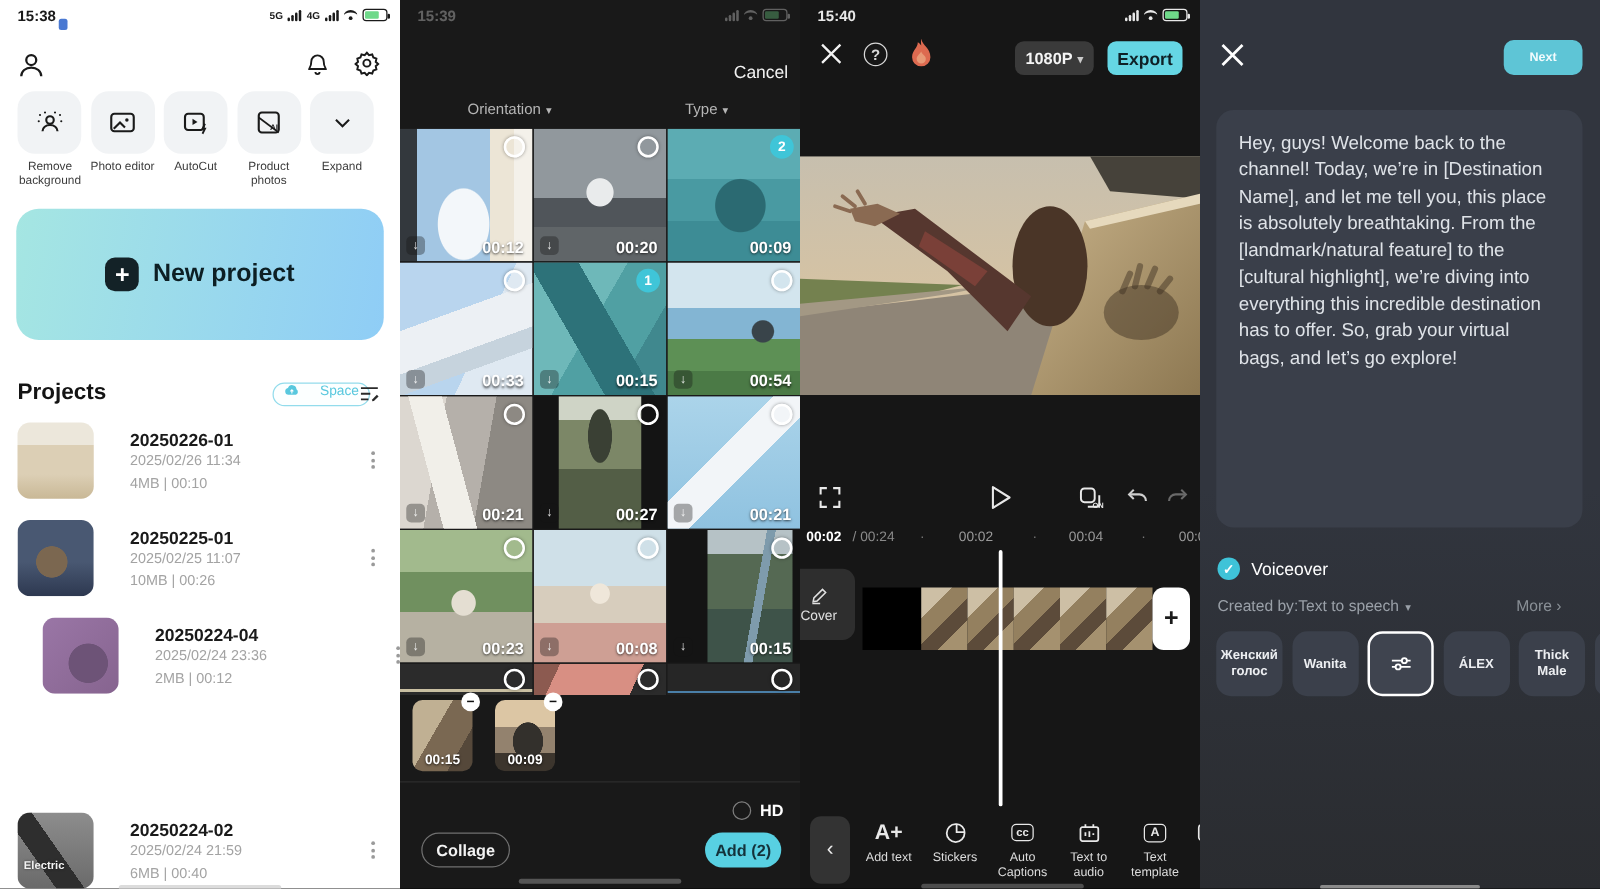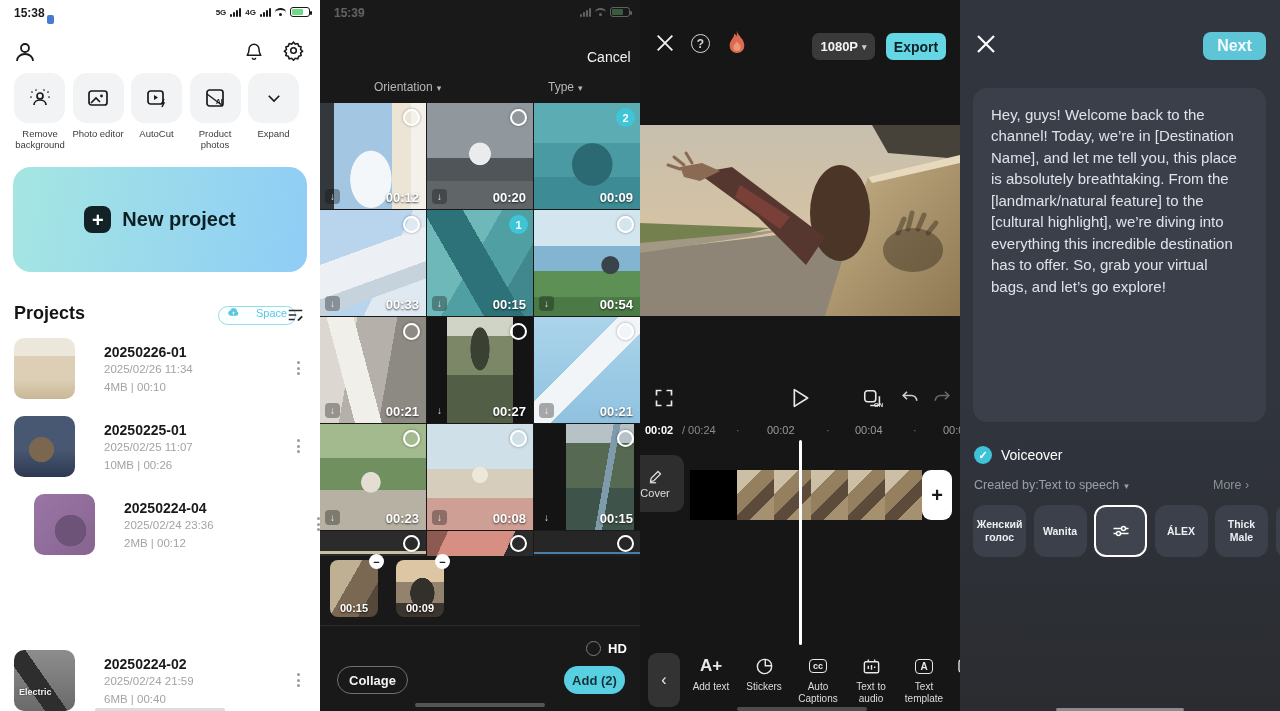--- a/index.html
+++ b/index.html
@@ -111,21 +111,21 @@
   .playhead{position:absolute;left:159px;top:440px;width:2.5px;height:205px;background:#fff;border-radius:2px;}
   .backbtn{position:absolute;left:8px;top:653px;width:32px;height:54px;background:#333;border-radius:9px;color:#eee;font-size:16px;display:flex;align-items:center;justify-content:center;}
   .tool{position:absolute;top:655px;width:54px;display:flex;flex-direction:column;align-items:center;gap:4px;color:#e8e8e8;}
   .tool .tico{height:22px;display:flex;align-items:center;justify-content:center;font-size:15px;}
   .tool .tlab{font-size:10px;text-align:center;line-height:1.15;color:#dcdcdc;}
   .ccbox{border:1.5px solid #e8e8e8;border-radius:4px;font-size:9px;font-weight:bold;padding:1px 3px;}
   .abox{border:1.5px solid #e8e8e8;border-radius:4px;font-size:10px;font-weight:bold;padding:1px 4px;}
 
   
   .tts-x{position:absolute;left:14px;top:32px;width:24px;height:24px;color:#fff;}
-  .nextbtn{position:absolute;left:243px;top:32px;width:63px;height:28px;border-radius:8px;background:#5ec5d6;color:#f2fbfd;font-size:16px;font-weight:bold;display:flex;align-items:center;justify-content:center;border:none;}
+  .nextbtn{position:absolute;left:243px;top:32px;width:63px;height:28px;border-radius:8px;background:#5ec5d6;color:#f2fbfd;font-size:10px;font-weight:bold;display:flex;align-items:center;justify-content:center;border:none;}
   .script-card{position:absolute;left:13px;top:88px;width:293px;height:334px;background:#3a3f4a;border-radius:14px;padding:16px 18px;color:#dfe3e8;font-size:15px;line-height:1.43;}
   .vo-check{position:absolute;left:14px;top:446px;width:18px;height:18px;border-radius:50%;background:#3fc3d8;color:#fff;font-size:11px;font-weight:bold;display:flex;align-items:center;justify-content:center;}
   .vo-lab{position:absolute;left:41px;top:447px;color:#fff;font-size:14px;}
   .createdby{position:absolute;left:14px;top:478px;color:#9aa0a8;font-size:12.5px;}
   .createdby:after{content:"▾";margin-left:5px;font-size:9px;}
   .morelnk{position:absolute;left:253px;top:478px;color:#8a9097;font-size:12.5px;}
   .vcard{position:absolute;top:505px;width:53px;height:52px;background:#3b404b;border-radius:12px;color:#eceef1;font-size:10.5px;font-weight:bold;display:flex;align-items:center;justify-content:center;text-align:center;line-height:1.2;padding:2px;}
   .vcard.sel{border:2px solid #fff;background:#3f444f;}
   .tts-bar{position:absolute;left:96px;top:708px;width:128px;height:3px;background:#8b8b8b;border-radius:2px;}
 </style>
@@ -401,20 +401,35 @@
 
     <div class="mid-div"></div>
     <span class="hd-ring"></span>
     <span class="hd-lab">HD</span>
     <button class="collage">Collage</button>
     <button class="addbtn">Add (2)</button>
     <div class="homebar" style="top:703px;background:#555;"></div>
   </div>
 
   <div class="panel" id="p-edit">
+    <div class="sbar" style="color:#e8e8e8;">
+      <span class="time">15:40</span>
+      <span class="icons">
+        <span class="bars">
+            <i style="height:3px"></i>
+            <i style="height:5px"></i>
+            <i style="height:7px"></i>
+            <i style="height:9px"></i>
+          </span>
+        <span class="wifi"></span>
+        <span class="batt">
+            <b></b>
+          </span>
+      </span>
+    </div>
     <svg class="ed-x" viewBox="0 0 24 24" fill="none" stroke="currentColor" stroke-width="2">
         <path d="M4 4l16 16M20 4L4 20"></path>
       </svg>
     <span class="qmark">?</span>
     <svg class="abs" style="left:86px;top:30px;width:22px;height:26px;" viewBox="0 0 24 28">
         <path d="M12 1C13 7 20 9 20 17a8 8 0 0 1-16 0C4 11 9 9 9 4c2 1 3 3 3 3s-.5-4 0-6z" fill="#dd6a50"></path>
         <path d="M12 12c1 3 4 3.5 4 6.5a4 4 0 0 1-8 0c0-2.5 2-3.5 4-6.5z" fill="#e89a77"></path>
       </svg>
     <div class="respill">
         <span>1080P</span>

